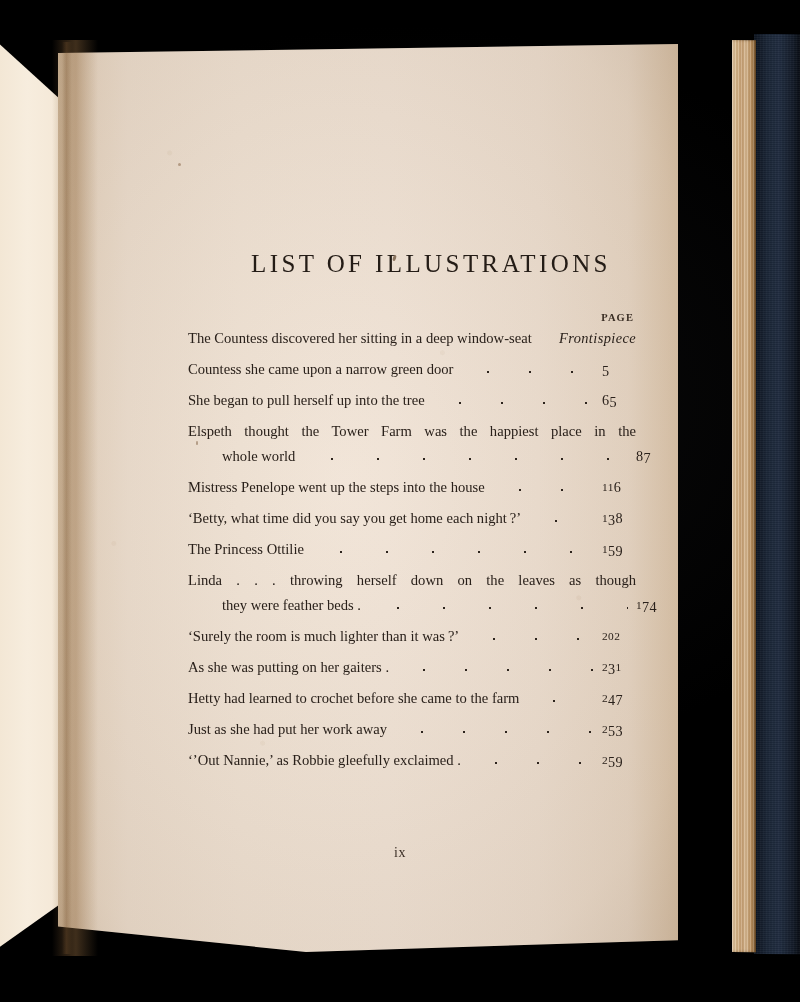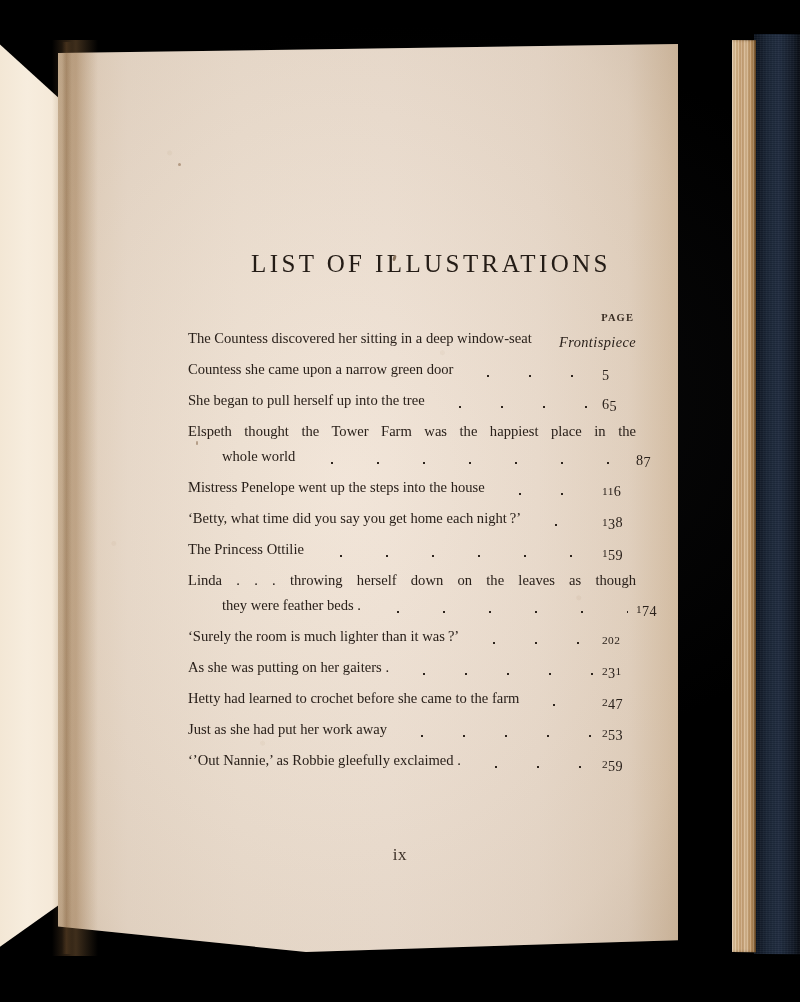--- a/index.html
+++ b/index.html
@@ -192,21 +192,21 @@
     padding-right: 2px;
     font-weight: bold;
   }
 
   
   .entry {
     margin-bottom: 6px;
   }
   .entry-line {
     display: flex;
-    align-items: flex-end;
+    align-items: center;
     width: 100%;
   }
   .entry-text {
     font-size: 14.6px;
     line-height: 25px;
     color: #29201a;
     white-space: nowrap;
   }
   .entry-text.just {
     white-space: normal;
@@ -258,21 +258,21 @@
     font-family: Liberation Serif, serif;
   }
 
   
   .folio {
     position: absolute;
     left: 0;
     right: 0;
     top: 845px;
     text-align: center;
-    font-size: 17px;
+    font-size: 14px;
     color: #3b2f26;
     letter-spacing: .6px;
   }
 
   
   .speck {
     position: absolute;
     left: 393px;
     top: 255px;
     width: 3px;

